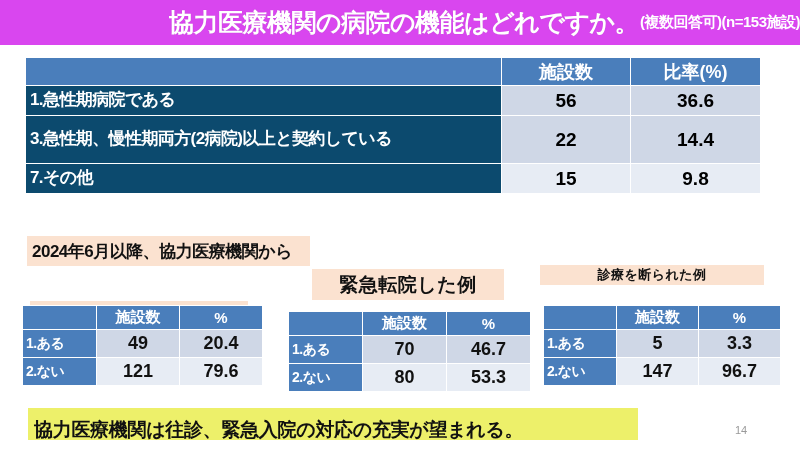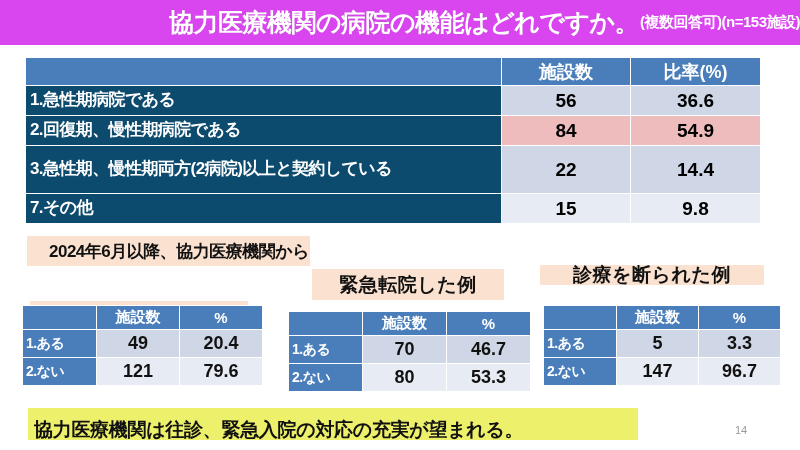--- a/index.html
+++ b/index.html
@@ -56,27 +56,27 @@
   .r1 td.lbl, .r2 td.lbl, .r4 td.lbl { height:30px; }
   .r3 td.lbl { height:48px; }
 
   
   .hl-orange {
     position:absolute; background:#FBE2D0; color:#111111;
     font-weight:bold; display:flex; align-items:center;
     white-space:nowrap;
   }
   #note-date { left:27px; top:236px; width:283px; height:30px;
-               font-size:17px; padding-left:22px; letter-spacing:-0.5px; }
+               font-size:17px; padding-left:5px; letter-spacing:-0.5px; }
   #cap-1 { left:30px; top:269px; width:218px; height:31px;
            font-size:19px; justify-content:center; letter-spacing:0.5px;margin-top:32px; }
   #cap-2 { left:312px; top:269px; width:192px; height:31px;
            font-size:19px; justify-content:center; letter-spacing:0.5px; }
   #cap-3 { left:540px; top:265px; width:224px; height:20px;
-           font-size:19px; justify-content:center; letter-spacing:0.5px; }
+           font-size:13px; justify-content:center; letter-spacing:0.5px; }
 
   
   .sub-table {
     position:absolute; border-collapse:collapse; table-layout:fixed;
   }
   .sub-table td, .sub-table th { border:1px solid #ffffff; font-weight:bold; }
   .sub-table .sh-blank, .sub-table .sh-cell {
     background:#4A7EBB; color:#ffffff; height:24px;
     font-size:15px; text-align:center; vertical-align:middle;
   }
@@ -128,25 +128,20 @@
         <th class="th-cell">施設数</th>
         <th class="th-cell">比率(%)</th>
       </tr>
     </thead>
     <tbody>
       <tr class="r1">
         <td class="lbl">1.急性期病院である</td>
         <td class="num bg-a">56</td>
         <td class="num bg-a">36.6</td>
       </tr>
-      <tr class="r2">
-        <td class="lbl">2.回復期、慢性期病院である</td>
-        <td class="num bg-pink">84</td>
-        <td class="num bg-pink">54.9</td>
-      </tr>
       <tr class="r3">
         <td class="lbl">3.急性期、慢性期両方(2病院)以上と契約している</td>
         <td class="num bg-a">22</td>
         <td class="num bg-a">14.4</td>
       </tr>
       <tr class="r4">
         <td class="lbl">7.その他</td>
         <td class="num bg-b">15</td>
         <td class="num bg-b">9.8</td>
       </tr>

